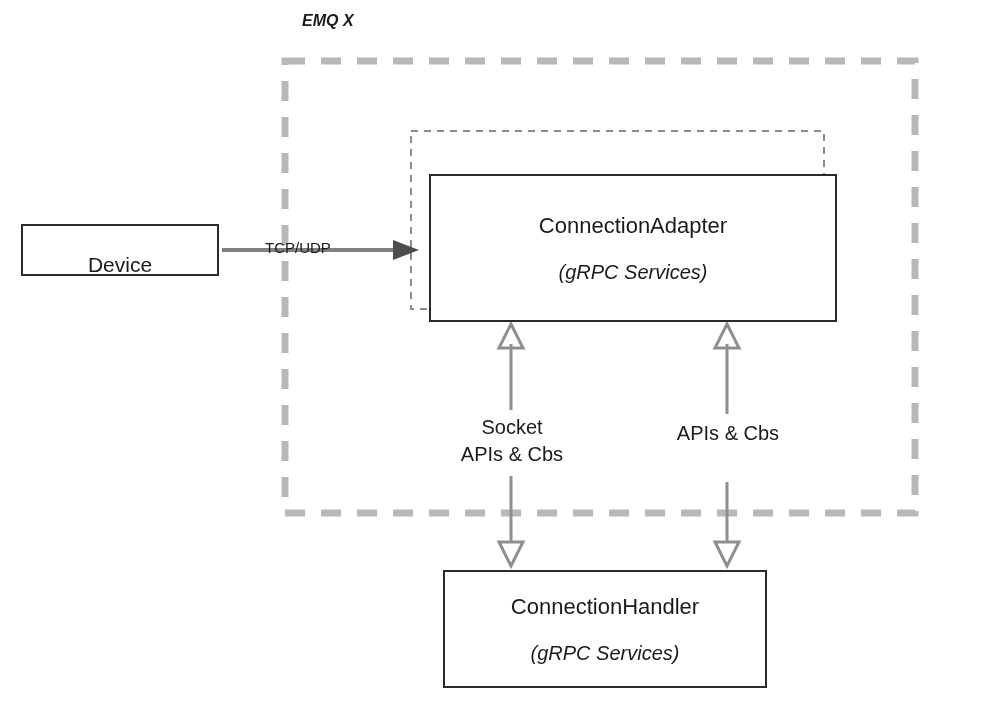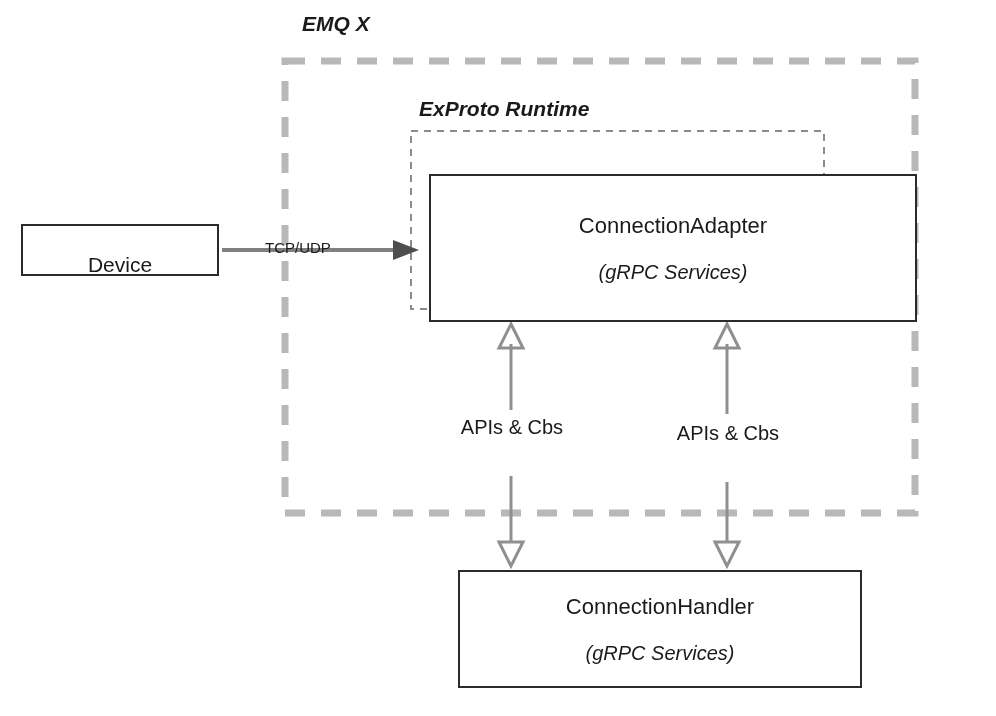--- a/index.html
+++ b/index.html
@@ -26,21 +26,21 @@
   .lbl {
     position: absolute;
     color: #1a1a1a;
     white-space: nowrap;
   }
 
   
   .group-title {
     font-style: italic;
     font-weight: bold;
-    font-size: 21px;
+    font-size: 16px;
     color: #1a1a1a;
   }
   #emqx-title { left: 302px; top: 12px; }
   #exproto-title { left: 419px; top: 97px; }
 
   
   .box {
     position: absolute;
     box-sizing: border-box;
     background: #ffffff;
@@ -54,27 +54,27 @@
     left: 21px;
     top: 224px;
     width: 198px;
     height: 52px;
   }
   #device-box .box-title { font-size: 21px; margin-top: 29px; }
 
   #adapter-box {
     left: 429px;
     top: 174px;
-    width: 488px;
+    width: 408px;
     height: 148px;
   }
   #handler-box {
-    left: 458px;
+    left: 443px;
     top: 570px;
-    width: 404px;
+    width: 324px;
     height: 118px;
   }
   .box-title {
     font-size: 22px;
     color: #1a1a1a;
     line-height: 1.3;
   }
   .box-sub {
     font-size: 20px;
     font-style: italic;
@@ -127,39 +127,39 @@
     <polygon points="511,566 499,542 523,542" fill="none" stroke="#8f8f8f" stroke-width="3"></polygon>
 
     <line x1="727" y1="344" x2="727" y2="414" stroke="#8f8f8f" stroke-width="3"></line>
     <polygon points="727,324 739,348 715,348" fill="none" stroke="#8f8f8f" stroke-width="3"></polygon>
     <line x1="727" y1="482" x2="727" y2="541" stroke="#8f8f8f" stroke-width="3"></line>
     <polygon points="727,566 715,542 739,542" fill="none" stroke="#8f8f8f" stroke-width="3"></polygon>
   </svg>
 
   <div class="lbl group-title" id="emqx-title">EMQ X</div>
 
-  <div class="lbl group-title" id="exproto-title">ExProto Runtime</div>
 
   <div class="box" id="device-box">
     <div class="box-title">Device</div>
   </div>
 
   <div class="box" id="adapter-box">
     <div class="box-title">ConnectionAdapter</div>
     <div class="box-sub">(gRPC Services)</div>
   </div>
 
   <div class="box" id="handler-box">
     <div class="box-title">ConnectionHandler</div>
     <div class="box-sub">(gRPC Services)</div>
   </div>
 
   <div class="lbl edge-label" id="tcpudp-label">TCP/UDP</div>
 
   <div class="lbl edge-label" id="socket-label">
+    <div>Socket</div>
     <div>APIs &amp; Cbs</div>
   </div>
 
   <div class="lbl edge-label" id="pubsub-label">
     <div>APIs &amp; Cbs</div>
   </div>
 
 </div>
 
 </body></html>

